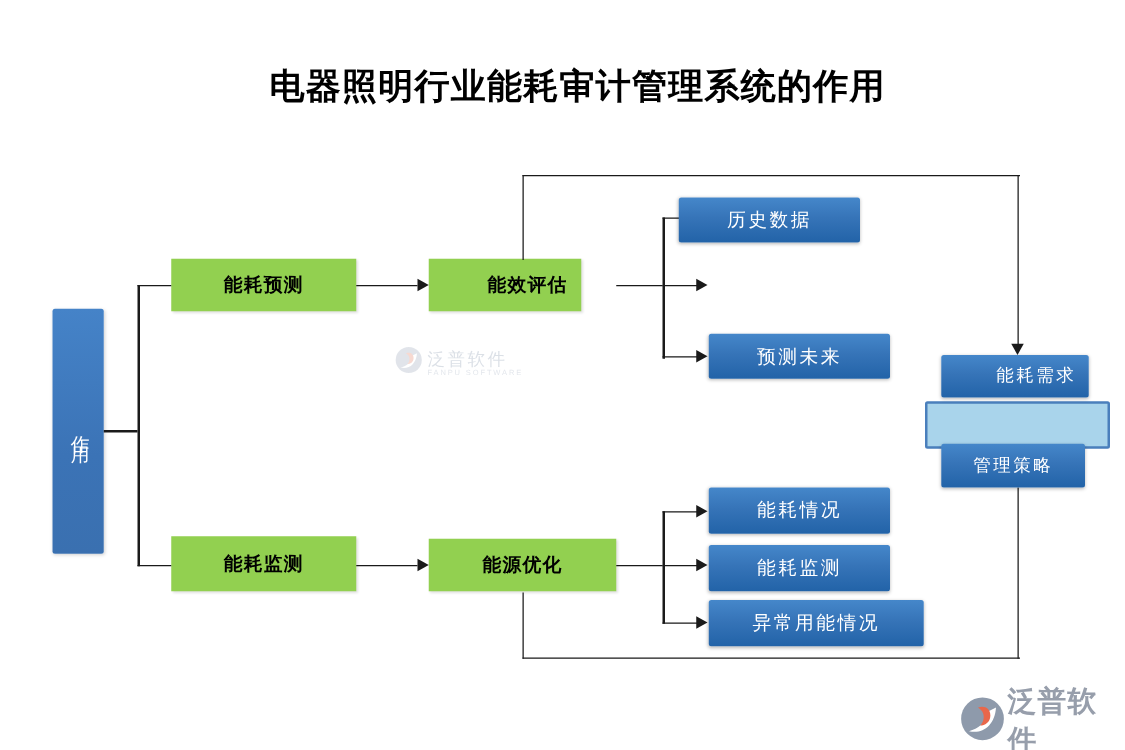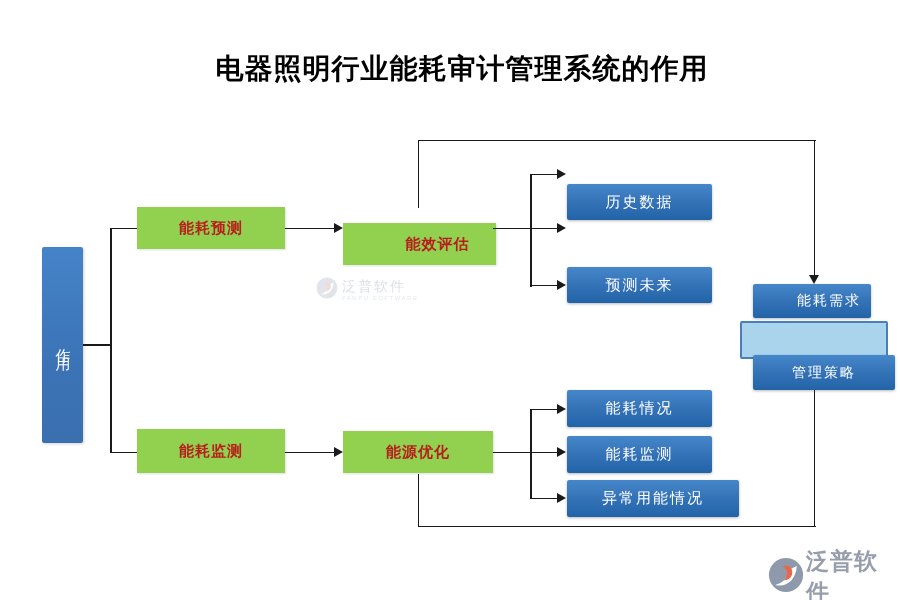--- a/index.html
+++ b/index.html
@@ -17,21 +17,21 @@
   .vbox {
     position:absolute; left:42px; top:247px; width:41px; height:196px;
     background:linear-gradient(180deg,#4583c8 0%,#3b73b6 60%,#3a70b0 100%);
     border-radius:2px; box-shadow:1px 1px 3px rgba(0,0,0,.18);
     display:flex; align-items:center; justify-content:center;
     color:#ffffff; font-size:15px;
     writing-mode:vertical-lr; text-orientation:upright; letter-spacing:8px;
   }
   
   .gbox {
-    position:absolute; background:#92d050; color:#b91c1c;
+    position:absolute; background:#92d050; color:#000000;
     font-weight:bold; font-size:15px; letter-spacing:1px;
     display:flex; align-items:center; justify-content:center;
     box-shadow:1px 1px 2px rgba(0,0,0,.12);
   }
   
   .bbox {
     position:absolute; border-radius:2px;
     background:linear-gradient(180deg,#4587ca 0%,#3674b8 45%,#2263a8 100%);
     color:#ffffff; font-size:15px; letter-spacing:2px;
     display:flex; align-items:center; justify-content:center;
@@ -66,34 +66,34 @@
 </head>
 <body>
 
 <div class="canvas">
 
   <div class="title">电器照明行业能耗审计管理系统的作用</div>
 
   <div class="vbox">作用</div>
 
   <div class="gbox" style="left:137px;top:207px;width:148px;height:42px;">能耗预测</div>
-  <div class="gbox" style="left:343px;top:223px;width:153px;height:42px;padding-left:36px;">能效评估</div>
+  <div class="gbox" style="left:343px;top:207px;width:122px;height:42px;padding-left:36px;">能效评估</div>
   <div class="gbox" style="left:137px;top:429px;width:148px;height:44px;">能耗监测</div>
   <div class="gbox" style="left:343px;top:431px;width:150px;height:42px;">能源优化</div>
 
-  <div class="bbox" style="left:567px;top:158px;width:145px;height:36px;margin-top:26px;">历史数据</div>
+  <div class="bbox" style="left:543px;top:158px;width:145px;height:36px;">历史数据</div>
   <div class="bbox" style="left:567px;top:267px;width:145px;height:36px;">预测未来</div>
 
   <div class="bbox" style="left:567px;top:390px;width:145px;height:37px;">能耗情况</div>
   <div class="bbox" style="left:567px;top:436px;width:145px;height:37px;">能耗监测</div>
   <div class="bbox" style="left:567px;top:480px;width:172px;height:37px;">异常用能情况</div>
 
   <div class="bar"></div>
   <div class="bbox" style="left:753px;top:284px;width:118px;height:34px;font-size:14px;padding-left:34px;">能耗需求</div>
-  <div class="bbox" style="left:753px;top:355px;width:142px;height:35px;font-size:14px;">管理策略</div>
+  <div class="bbox" style="left:753px;top:355px;width:115px;height:35px;font-size:14px;">管理策略</div>
 
   <div class="ln" style="left:83px;top:344px;width:27px;height:1.5px;"></div>
   <div class="ln" style="left:110px;top:227.5px;width:1.5px;height:225px;"></div>
   <div class="ln" style="left:110px;top:227.5px;width:27px;height:1.5px;"></div>
   <div class="ln" style="left:110px;top:451.5px;width:27px;height:1.5px;"></div>
 
   <div class="ln" style="left:285px;top:227.5px;width:49px;height:1.5px;"></div>
   <div class="ah-r" style="left:334px;top:222.5px;"></div>
   <div class="ln" style="left:285px;top:451.5px;width:49px;height:1.5px;"></div>
   <div class="ah-r" style="left:334px;top:446.5px;"></div>

